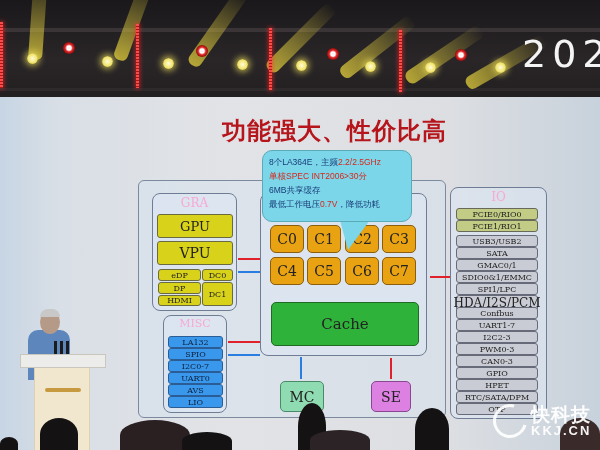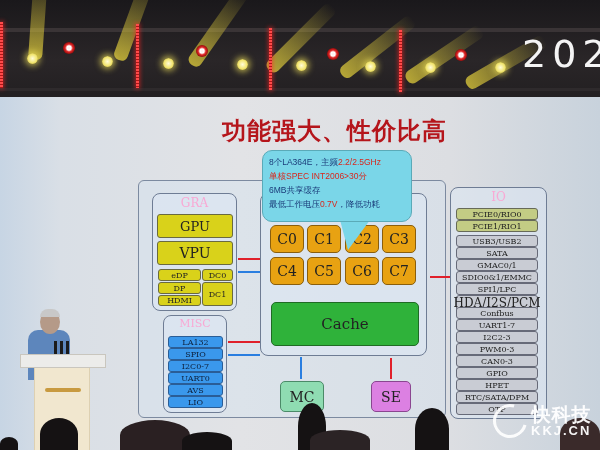--- a/index.html
+++ b/index.html
@@ -61,21 +61,21 @@
   .speaker-hair { position: absolute; left: 40px; top: 309px; width: 20px; height: 8px; background: #c8c8c8; border-radius: 10px 10px 0 0; }
   .mic { position: absolute; width: 3px; height: 14px; background: #1b1b1b; top: 341px; }
   .podium-top { position: absolute; left: 20px; top: 354px; width: 86px; height: 14px; background: #ececea; border: 1px solid #c9c6be; }
   .podium { position: absolute; left: 34px; top: 368px; width: 56px; height: 82px; background: #f1e7cf; border-left: 1px solid #ddd0b2; border-right: 1px solid #ddd0b2; }
   .podium-deco { position: absolute; left: 10px; top: 20px; width: 36px; height: 4px; background: #c89a40; border-radius: 2px; }
   .head { position: absolute; border-radius: 50% 50% 0 0; background: #151213; }
 
   .watermark { position: absolute; left: 493px; top: 404px; display: flex; align-items: center; }
   .wm-logo { width: 34px; height: 34px; border-radius: 50%; border: 3px solid rgba(255,255,255,0.9); border-right-color: transparent; transform: rotate(-30deg); }
   .wm-text { margin-left: 4px; color: rgba(255,255,255,0.95); font-weight: bold; line-height: 1; }
-  .wm-cn { font-size: 19px; letter-spacing: 1px; text-align: right; }
+  .wm-cn { font-size: 19px; letter-spacing: 1px; }
   .wm-en { font-size: 13px; letter-spacing: 2px; }
 </style>
 </head>
 <body>
 
 <div class="stage-top"></div>
 <div class="truss"></div>
 <div class="truss2"></div>
 
 <div class="beam" style="left:28px;top:-30px;transform:rotate(4deg);"></div>

